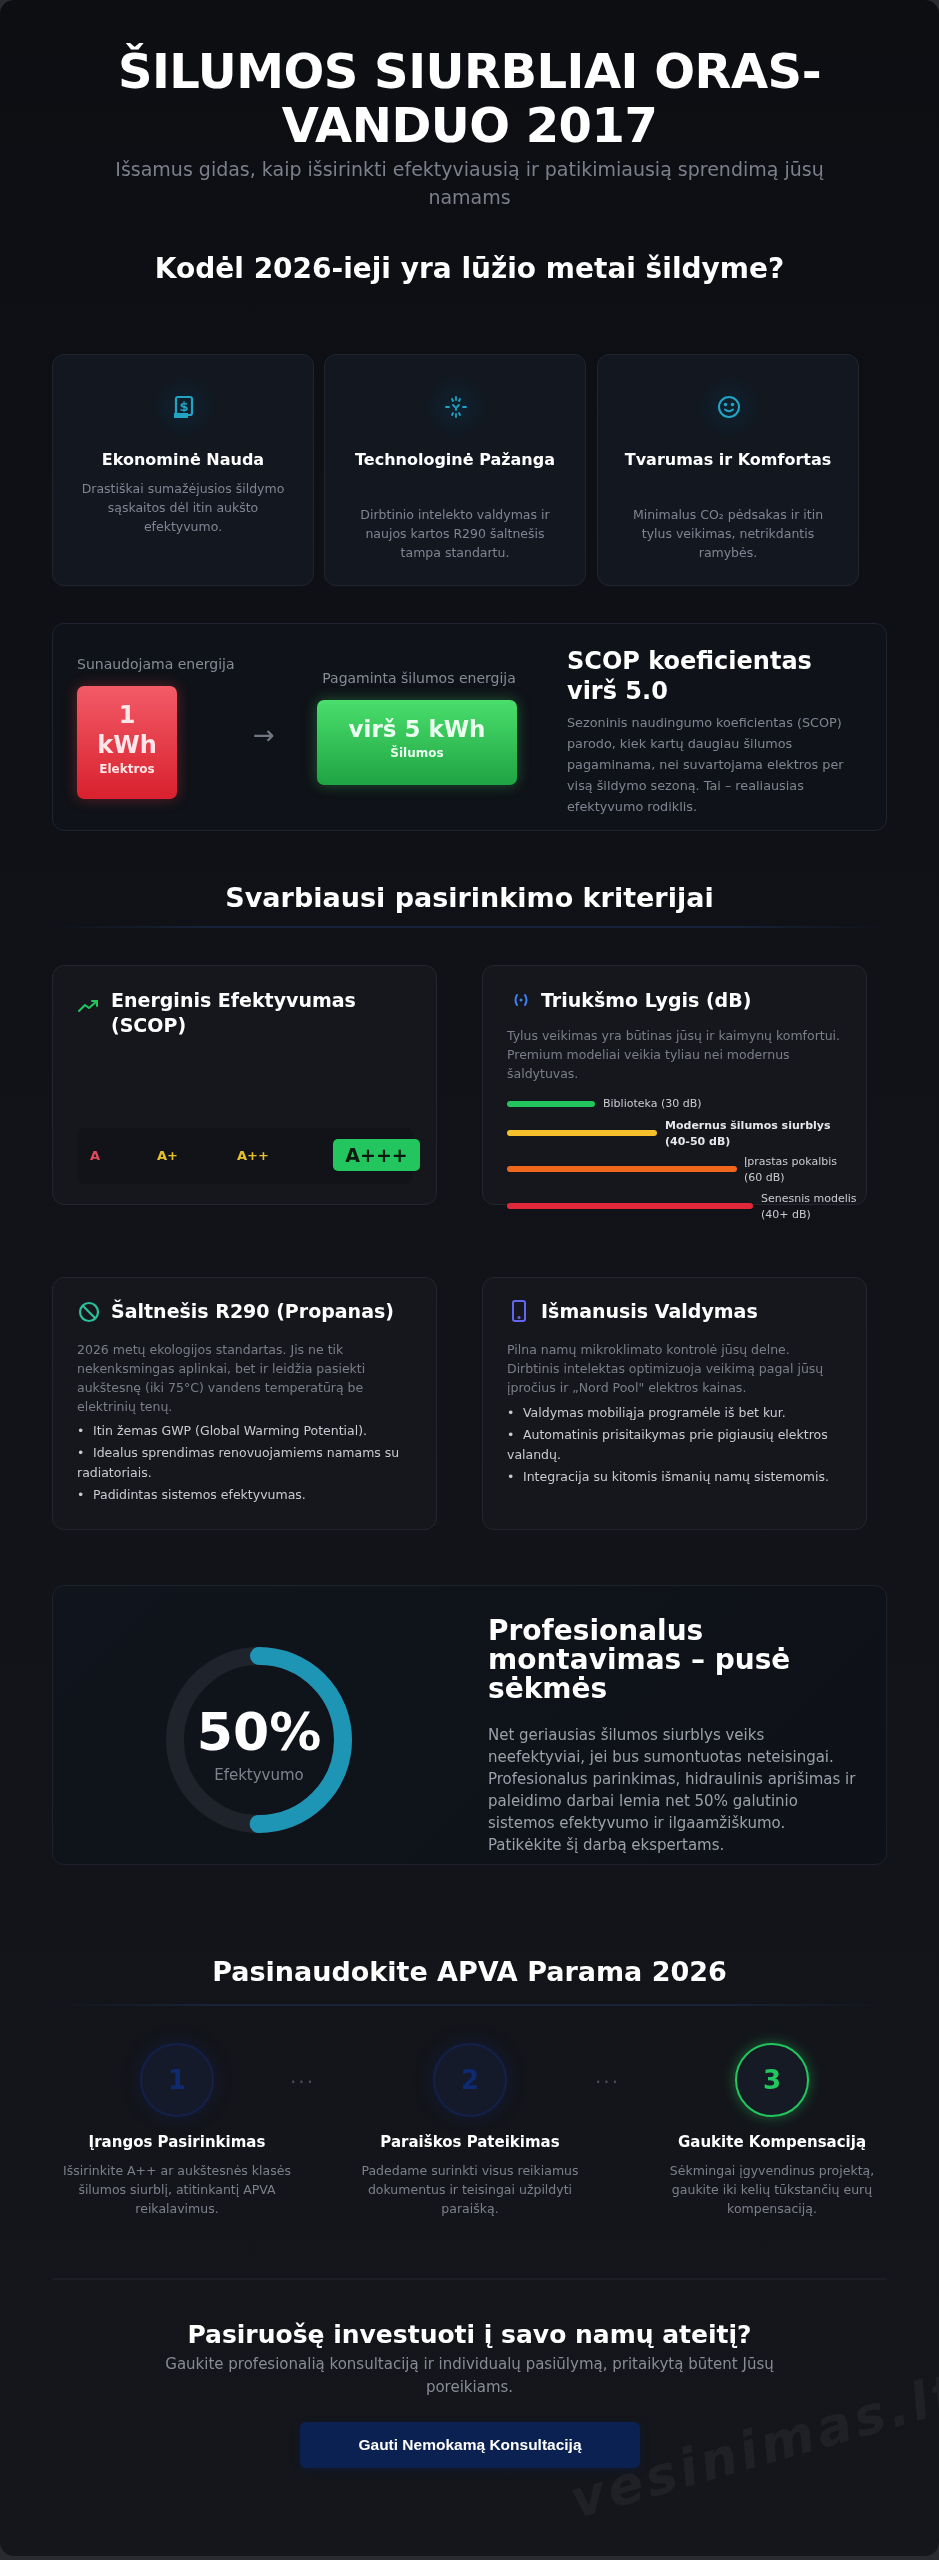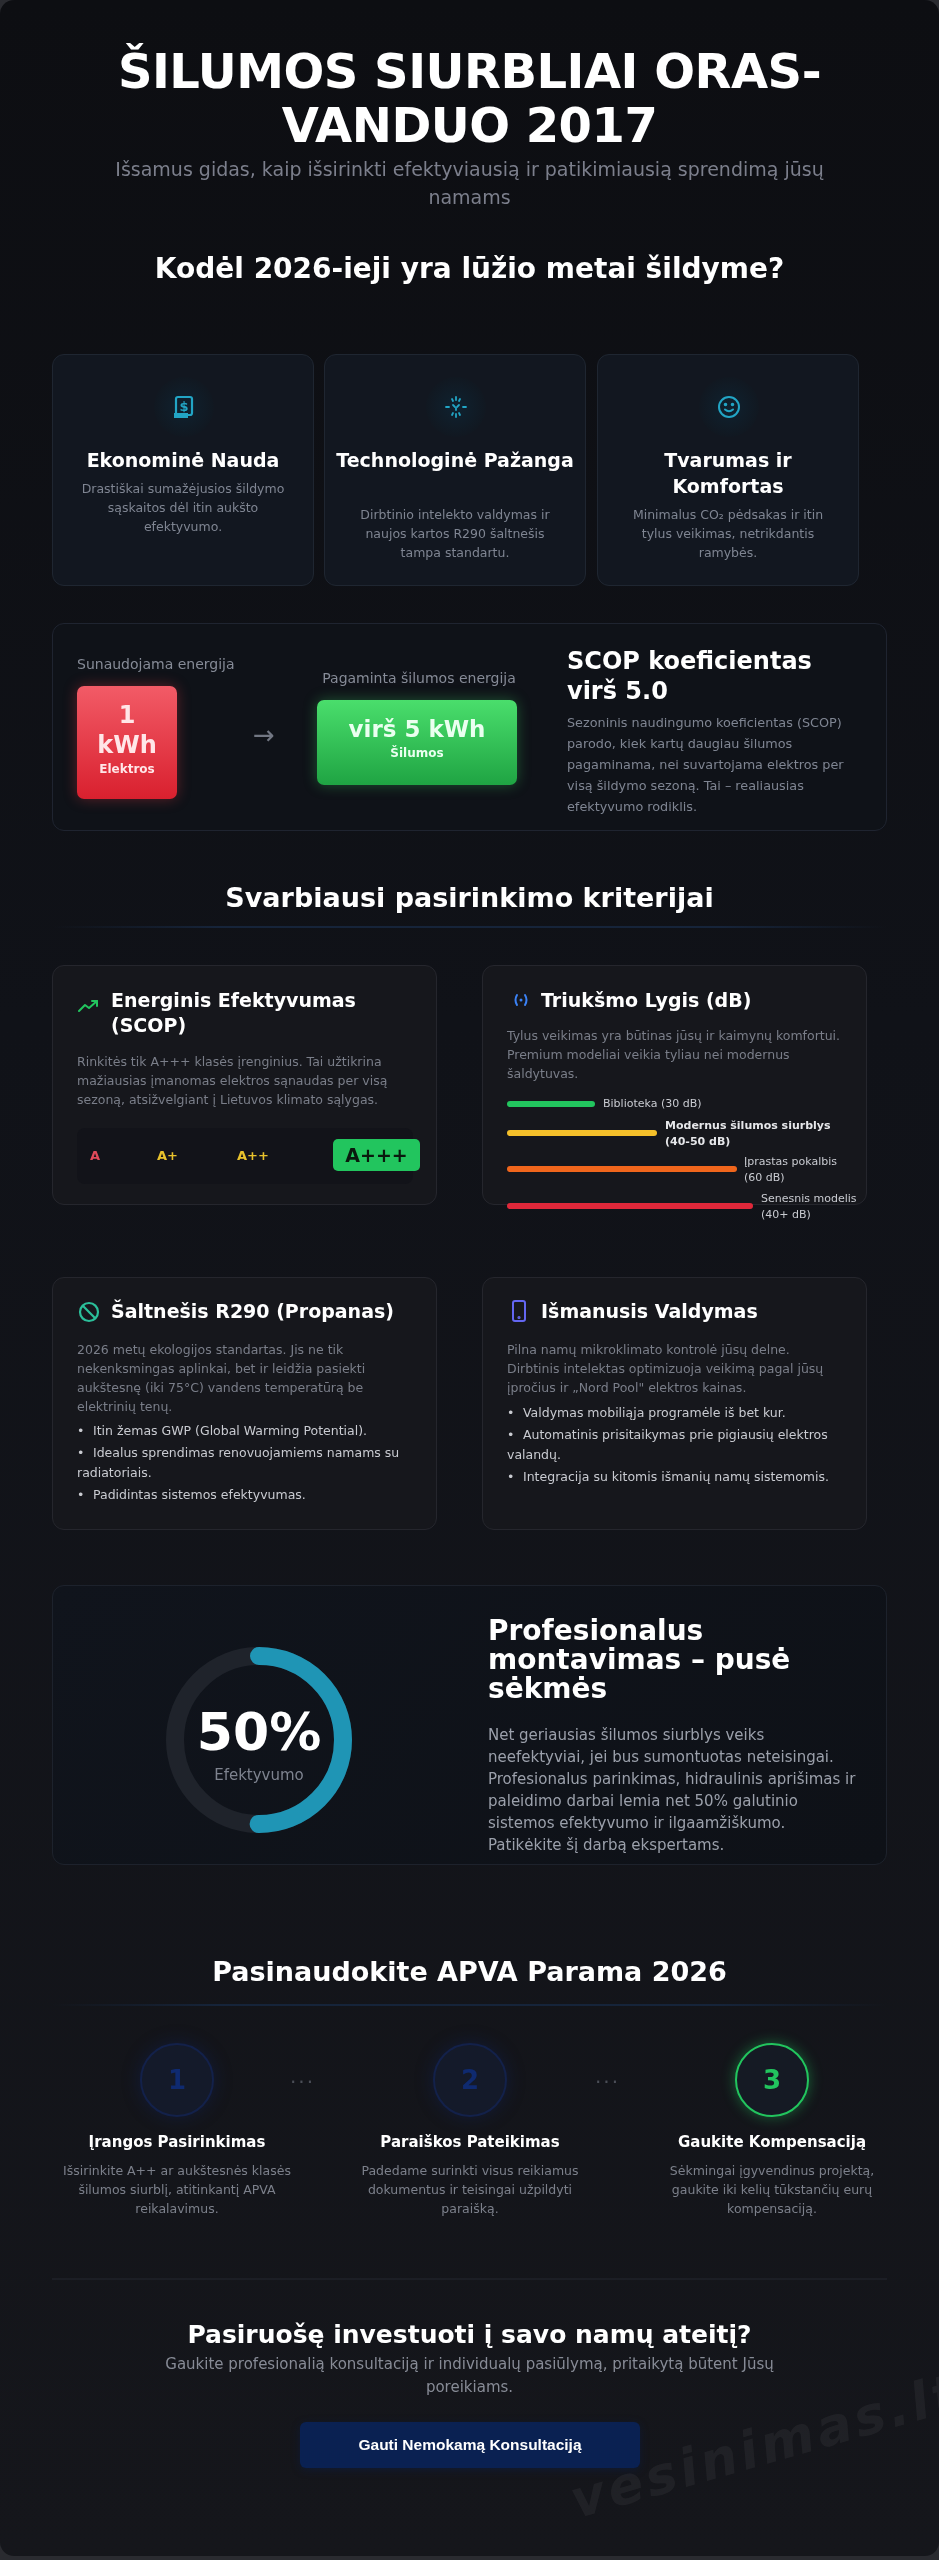--- a/index.html
+++ b/index.html
@@ -15,21 +15,21 @@
   
   .hero-title { left: 60px; width: 819px; top: 44px; font-size: 48px; line-height: 54px; font-weight: bold; color: #fff; text-align: center; letter-spacing: -0.5px; }
   .hero-sub { left: 100px; width: 739px; top: 155px; font-size: 19px; line-height: 28px; color: #7c7f8c; text-align: center; }
   .h2 { font-size: 28px; font-weight: bold; color: #fff; text-align: center; left: 0; width: 939px; }
 
   .divider { left: 52px; width: 835px; height: 2px; background: linear-gradient(90deg, transparent, #16243a 20%, #16243a 80%, transparent); }
 
   
   .fcard { top: 354px; width: 262px; height: 232px; background: #121720; border: 1px solid #1f2631; border-radius: 12px; text-align: center; }
   .fcard .icon-wrap { position: absolute; left: 101px; top: 22px; width: 60px; height: 60px; border-radius: 50%; background: radial-gradient(circle, #0f2230 0%, #111821 70%); display:flex; align-items:center; justify-content:center; }
-  .fcard .ftitle { position: absolute; left: 10px; right: 10px; top: 92px; font-size: 19px; line-height: 26px; font-weight: bold; color: #fff; }
+  .fcard .ftitle { position: absolute; left: 10px; right: 10px; top: 92px; font-size: 16px; line-height: 26px; font-weight: bold; color: #fff; }
   .fcard .fdesc { position: absolute; left: 22px; right: 22px; font-size: 12.5px; line-height: 19px; color: #7f8592; }
 
   
   .scop { left: 52px; top: 623px; width: 835px; height: 208px; background: #0f1218; border: 1px solid #1f2430; border-radius: 12px; }
   .scop .lbl { font-size: 14px; color: #868b97; }
   .box-red { position: absolute; left: 24px; top: 62px; width: 100px; height: 113px; border-radius: 7px; background: linear-gradient(180deg, #f25b67 0%, #d9202e 100%); box-shadow: 0 0 14px rgba(240,60,70,0.35); text-align: center; color: #ffe6e8; }
   .box-green { position: absolute; left: 264px; top: 76px; width: 200px; height: 85px; border-radius: 7px; background: linear-gradient(180deg, #4ade6c 0%, #1fa443 100%); box-shadow: 0 0 14px rgba(60,210,100,0.35); text-align: center; color: #eafff0; }
   .arrow { position: absolute; left: 200px; top: 96px; font-size: 26px; color: #727783; }
   .scop-title { position: absolute; left: 514px; top: 22px; font-size: 24px; line-height: 30px; font-weight: bold; color: #fff; }
   .scop-desc { position: absolute; left: 514px; top: 88px; width: 290px; font-size: 12.8px; line-height: 21px; color: #7f8592; }
@@ -149,21 +149,20 @@
   <div class="abs divider" style="top:926px;"></div>
 
   <div class="abs ccard" style="left:52px; top:965px; height:240px;padding-left:7px;">
     <div class="cicon" style="top:28px;">
       <svg width="22" height="16" viewBox="0 0 22 16" fill="none" stroke="#22c55e" stroke-width="2" stroke-linecap="round" stroke-linejoin="round">
           <polyline points="1,13 7,7 11,10 19,3"></polyline>
           <polyline points="14,3 19,3 19,8"></polyline>
         </svg>
     </div>
     <div class="ctitle" style="top:22px; width:290px;">Energinis Efektyvumas (SCOP)</div>
-    <div class="cdesc" style="top:86px;">Rinkitės tik A+++ klasės įrenginius. Tai užtikrina mažiausias įmanomas elektros sąnaudas per visą sezoną, atsižvelgiant į Lietuvos klimato sąlygas.</div>
     <div class="rating-bar">
       <span style="left:13px; color:#e04a5a;">A</span>
       <span style="left:80px; color:#e8c22c;">A+</span>
       <span style="left:160px; color:#e8c22c;">A++</span>
       <span style="left:256px; top:11px; width:87px; height:32px; border-radius:5px; background:#22c55e; color:#0a1a0e; font-size:19px; line-height:32px; text-align:center;">A+++</span>
     </div>
   </div>
 
   <div class="abs ccard" style="left:482px; top:965px; height:240px;padding-left:12px;">
     <div class="cicon" style="top:22px; left:26px;">

